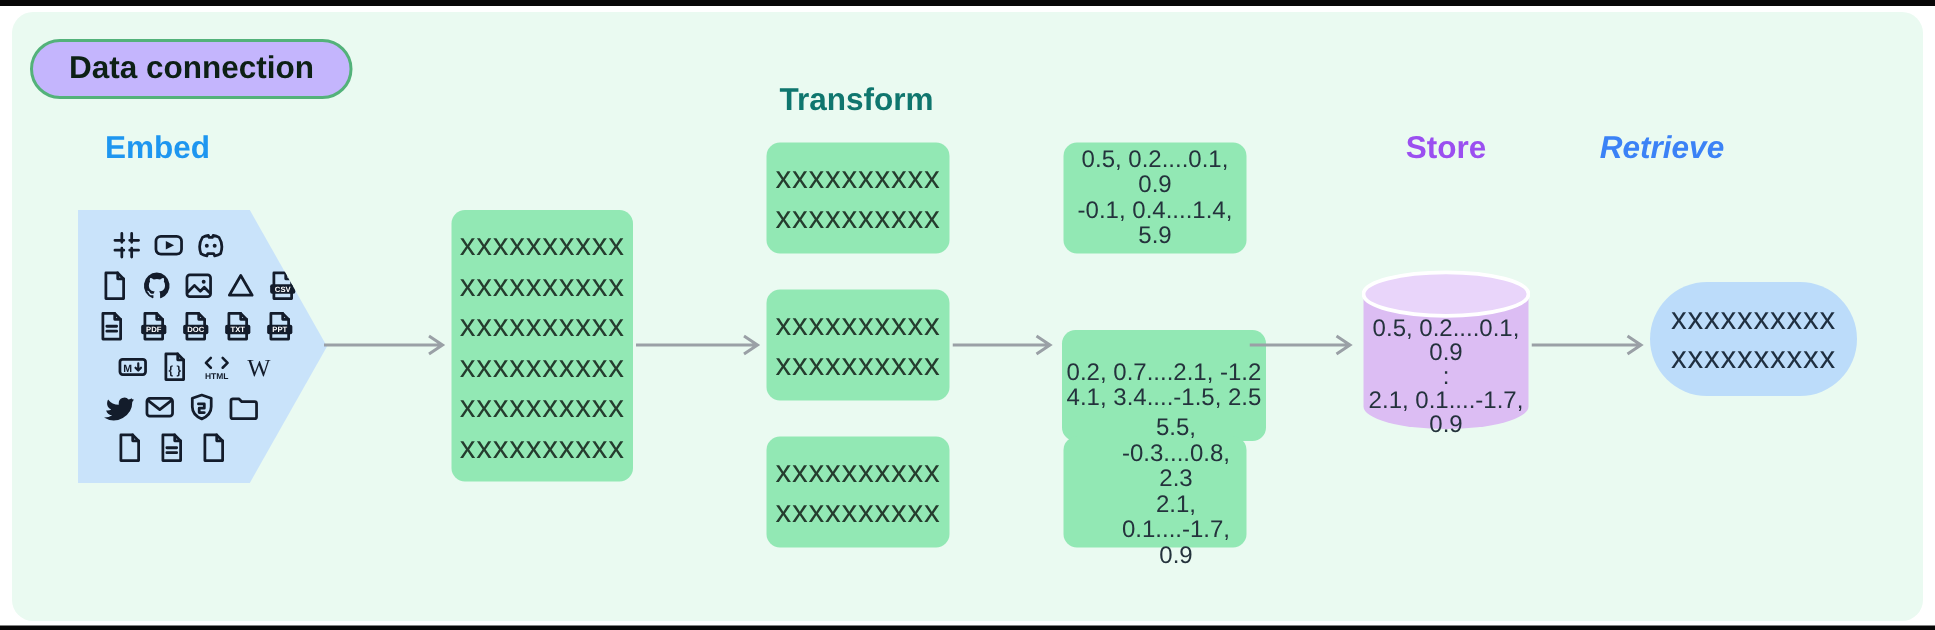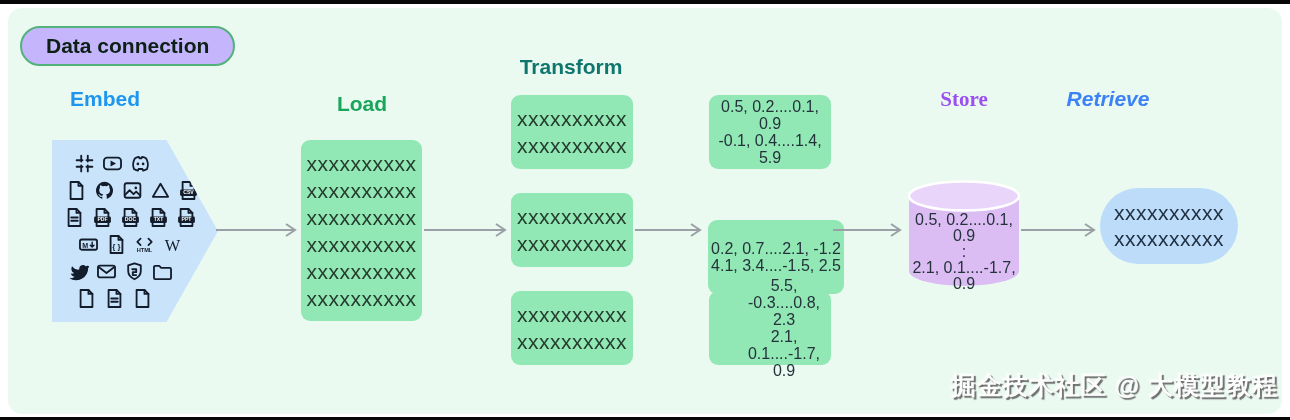--- a/index.html
+++ b/index.html
@@ -14,21 +14,21 @@
 
   .badge { position:absolute; left:20px; top:26px; height:40px; padding:7px 24px;
            background:#c4b5fd; border:2.5px solid #53b27a; border-radius:20px;
            font-size:21px; font-weight:bold; color:#0d2015; line-height:22px; }
 
   .col-label { position:absolute; font-size:21px; font-weight:bold; text-align:center; }
   .lbl-source   { left:50px;  top:87px; width:110px; color:#1e96f0; }
   .lbl-load     { left:307px; top:92px; width:110px; color:#17a65a; }
   .lbl-transform{ left:506px; top:55px; width:130px; color:#0f766e; }
   .lbl-embed    { left:705px; top:56px; width:130px; color:#17a65a; }
-  .lbl-store    { left:908px; top:87px; width:112px; color:#9b4ff0;font-family:Liberation Serif, serif; }
+  .lbl-store    { left:908px; top:87px; width:112px; color:#9b4ff0; }
   .lbl-retrieve { left:1043px;top:87px; width:130px; color:#3b82f6;font-style:italic; }
 
   .source-shape { position:absolute; left:52px; top:140px; width:166px; height:182px;
                   background:#c9e3fa;
                   clip-path:polygon(0 0, 69% 0, 100% 50%, 69% 100%, 0 100%);
                   display:flex; flex-direction:column; justify-content:center;
                   gap:6px; padding:10px 48px 10px 10px; }
   .icon-row { display:flex; gap:7px; align-items:center; }
   .icon-row:nth-child(1){ margin-left:12px; }
   .icon-row:nth-child(2){ margin-left:4px; }
@@ -77,21 +77,20 @@
 <body>
 
 <div class="frame-bar top"></div>
 <div class="panel"></div>
 
 <div class="stage">
 
   <div class="badge">Data connection</div>
 
   <div class="col-label lbl-source">Embed</div>
-  <div class="col-label lbl-load">Load</div>
   <div class="col-label lbl-transform">Transform</div>
   <div class="col-label lbl-store">Store</div>
   <div class="col-label lbl-retrieve">Retrieve</div>
 
   <div class="source-shape" id="source-icons">
       <div class="icon-row">
         <span class="icon">
           <svg viewBox="0 0 16 16">
             <path stroke="#131c2b" stroke-width="1.4" fill="none" stroke-linecap="round" stroke-linejoin="round" d="M5.5 2v4.5M10.5 2v4.5M5.5 9.5V14M10.5 9.5V14M2 5.5h4.5M9.5 5.5H14M2 10.5h4.5M9.5 10.5H14"></path>
           </svg>
@@ -319,16 +318,15 @@
       <div class="numline">:</div>
       <div class="numline">2.1, 0.1....-1.7, 0.9</div>
     </div>
   </div>
 
   <div class="retrieve-pill">
     <div class="xline">xxxxxxxxxx</div>
     <div class="xline">xxxxxxxxxx</div>
   </div>
 
-  <div class="watermark">掘金技术社区 @ 大模型教程</div>
 </div>
 
 <div class="frame-bar bottom"></div>
 
 </body></html>

